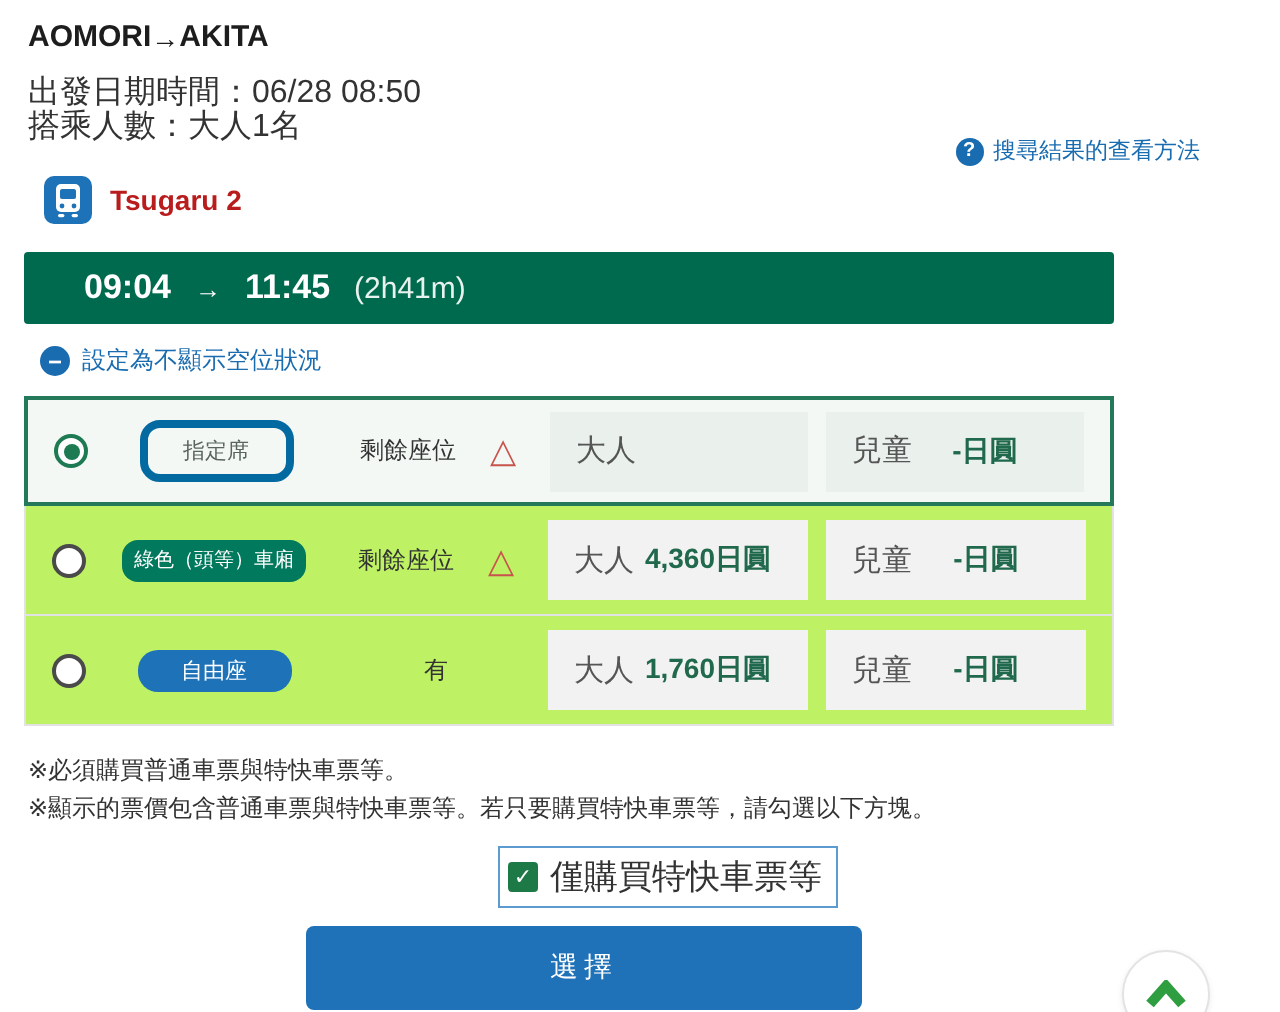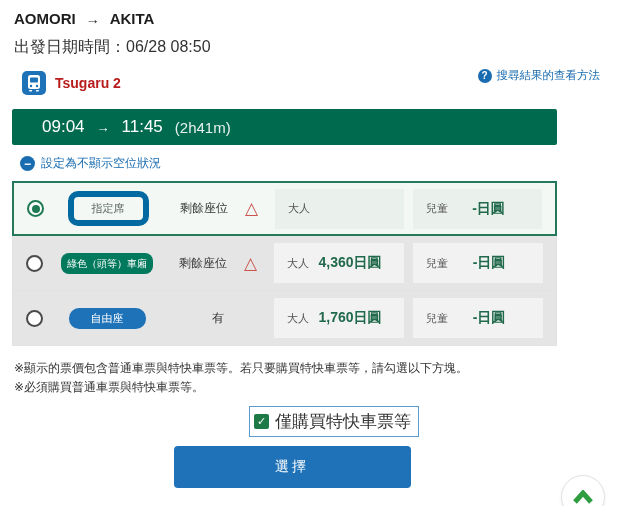--- a/index.html
+++ b/index.html
@@ -7,92 +7,93 @@
   body {
     font-family: "Liberation Sans", "DejaVu Sans", sans-serif;
     background: #ffffff;
     color: #222;
     position: relative;
     overflow: hidden;
   }
   .page { padding: 10px 12px 0 12px; position: relative; }
 
   
-  .route { display: flex; align-items: center; gap: 10px; font-size: 15px; font-weight: 700; color: #1d1d1d; padding-left: 2px; }
+  .route { display: flex; align-items: center; font-size: 15px; font-weight: 700; color: #1d1d1d; padding-left: 2px; }
   .route .arrow { font-weight: 400; font-size: 14px; }
   .meta { margin-top: 11px; font-size: 16px; color: #333; line-height: 17px; padding-left: 2px; }
 
   .help-link { position: absolute; top: 68px; right: 40px; display: flex; align-items: center; gap: 5px; font-size: 11.5px; color: #1a6cb0; cursor: pointer; }
   .help-icon { width: 14px; height: 14px; border-radius: 50%; background: #1a6cb0; color: #fff; font-size: 10px; font-weight: 700; display: flex; align-items: center; justify-content: center; }
 
   
   .train-row { margin-top: 16px; display: flex; align-items: center; gap: 9px; padding-left: 10px; }
   .train-name { font-size: 14px; font-weight: 700; color: #b91c1c; }
 
   
   .banner { margin-top: 14px; width: 545px; height: 36px; background: #006a4e; display: flex; align-items: center; padding-left: 30px; gap: 12px; color: #fff; border-radius: 2px; }
-  .banner .time { font-size: 17px; font-weight: 400; }
+  .banner .time { font-size: 17px; font-weight: 700; }
   .banner .b-arrow { font-size: 13px; }
   .banner .duration { font-size: 15px; margin-left: 0; color: #e8f2ee; }
 
   
   .toggle-link { margin-top: 10px; display: flex; align-items: center; gap: 6px; font-size: 12px; color: #1a6cb0; cursor: pointer; padding-left: 8px; }
   .minus-icon { width: 15px; height: 15px; border-radius: 50%; background: #1a6cb0; color: #fff; display: flex; align-items: center; justify-content: center; font-size: 12px; font-weight: 700; line-height: 1; }
 
   
   .fare-table { margin-top: 9px; width: 545px; }
-  .fare-row { height: 55px; display: flex; align-items: center; padding: 0 13px; border: 1px solid #e2e2e2; background: #e5e5e5; cursor: pointer; }
+  .fare-row { height: 55px; display: flex; align-items: center; padding: 0 13px; border: 1px solid #e2e2e2; background: #bef264; cursor: pointer; }
   .fare-row + .fare-row { border-top: none; }
   .fare-row.selected { border: 2px solid #23795a; background: #f3f8f5; }
 
   .radio { width: 17px; height: 17px; border: 2px solid #4a4a4a; border-radius: 50%; margin-right: 13px; flex: none; position: relative; background: #fff; }
   .selected .radio { border-color: #1d7a52; }
   .selected .radio::after { content: ""; position: absolute; inset: 2.5px; background: #1d7a52; border-radius: 50%; }
 
   .badge-cell { width: 102px; display: flex; justify-content: center; margin-right: 14px; flex: none; }
-  .badge-outline { border: 6px solid #0369a1; border-radius: 10px; color: #5a6560; font-size: 11px; padding: 4px 18px; background: transparent; text-align: right; }
+  .badge-outline { border: 4px solid #0369a1; border-radius: 10px; color: #5a6560; font-size: 11px; padding: 4px 18px; background: transparent; text-align: right; }
   .badge-green { background: #00795c; border-radius: 8px; color: #fff; font-size: 10px; padding: 4px 6px; text-align: center; line-height: 13px; width: 92px; }
   .badge-blue { background: #1d72b8; border-radius: 10px; color: #fff; font-size: 11px; padding: 3px 22px; }
 
   .avail-cell { width: 92px; display: flex; align-items: center; justify-content: center; gap: 17px; font-size: 12px; color: #333; margin-right: 10px; flex: none; }
   .warn-triangle { color: #c9544e; font-size: 17px; line-height: 1; font-weight: 700; }
 
   .price-panels { flex: 1; display: flex; gap: 9px; }
   .panel { flex: 1; height: 40px; background: #f2f2f2; display: flex; align-items: center; padding: 0 13px; }
   .selected .panel { background: #eaf0ec; }
-  .panel .p-label { font-size: 11px; color: #555; }
+  .panel .p-label { font-size: 15px; color: #555; }
   .panel .p-price { flex: 1; text-align: center; font-size: 14px; font-weight: 700; color: #20694c; }
 
   
   .notes { margin-top: 13px; font-size: 12px; color: #333; line-height: 19px; padding-left: 2px; }
 
   
   .check-wrap { margin: 9px auto 0 auto; width: fit-content; display: flex; align-items: center; gap: 6px; border: 1px solid #5b9bd0; padding: 3px 7px 3px 4px; position: relative; left: 14px; }
   .checkbox { width: 15px; height: 15px; background: #1d7a46; border-radius: 2px; color: #fff; font-size: 11px; display: flex; align-items: center; justify-content: center; font-weight: 700; }
   .check-label { font-size: 17px; color: #333; }
 
   
-  .select-btn { margin: 9px auto 0 auto; position: relative; left: -28px; width: 237px; height: 42px; background: #1f72b8; border: none; border-radius: 4px; color: #fff; font-size: 14px; letter-spacing: 3px; display: flex; align-items: center; justify-content: center; font-family: inherit; cursor: pointer; }
+  .select-btn { margin: 9px auto 0 auto; position: relative; left: -28px; width: 278px; height: 42px; background: #1f72b8; border: none; border-radius: 4px; color: #fff; font-size: 14px; letter-spacing: 3px; display: flex; align-items: center; justify-content: center; font-family: inherit; cursor: pointer; }
 
   
   .scroll-top { position: absolute; left: 561px; top: 475px; width: 44px; height: 44px; border-radius: 50%; background: #fff; border: 1px solid #e3e3e3; display: flex; align-items: flex-end; justify-content: center; padding-bottom: 14px; cursor: pointer; box-shadow: 0 1px 3px rgba(0,0,0,0.08); }
 </style>
 </head>
 <body>
 
 <div class="page">
 
   <div class="route">
     <span>AOMORI</span>
     <span class="arrow">→</span>
     <span>AKITA</span>
   </div>
 
   <div class="meta">
     <div>出發日期時間：06/28 08:50</div>
+    <div>搭乘人數：大人1名</div>
   </div>
 
   <div class="help-link">
     <span class="help-icon">?</span>
     <span>搜尋結果的查看方法</span>
   </div>
 
   <div class="train-row">
     <span style="display:flex;">
       <svg width="24" height="24" viewBox="0 0 24 24">
@@ -179,22 +180,22 @@
         <span class="panel">
           <span class="p-label">兒童</span>
           <span class="p-price">-日圓</span>
         </span>
       </span>
     </div>
 
   </div>
 
   <div class="notes">
+    <div>※必須購買普通車票與特快車票等。</div>
     <div>※顯示的票價包含普通車票與特快車票等。若只要購買特快車票等，請勾選以下方塊。</div>
-    <div>※必須購買普通車票與特快車票等。</div>
   </div>
 
   <div class="check-wrap">
     <span class="checkbox">✓</span>
     <span class="check-label">僅購買特快車票等</span>
   </div>
 
   <button class="select-btn">選擇</button>
 
 </div>

